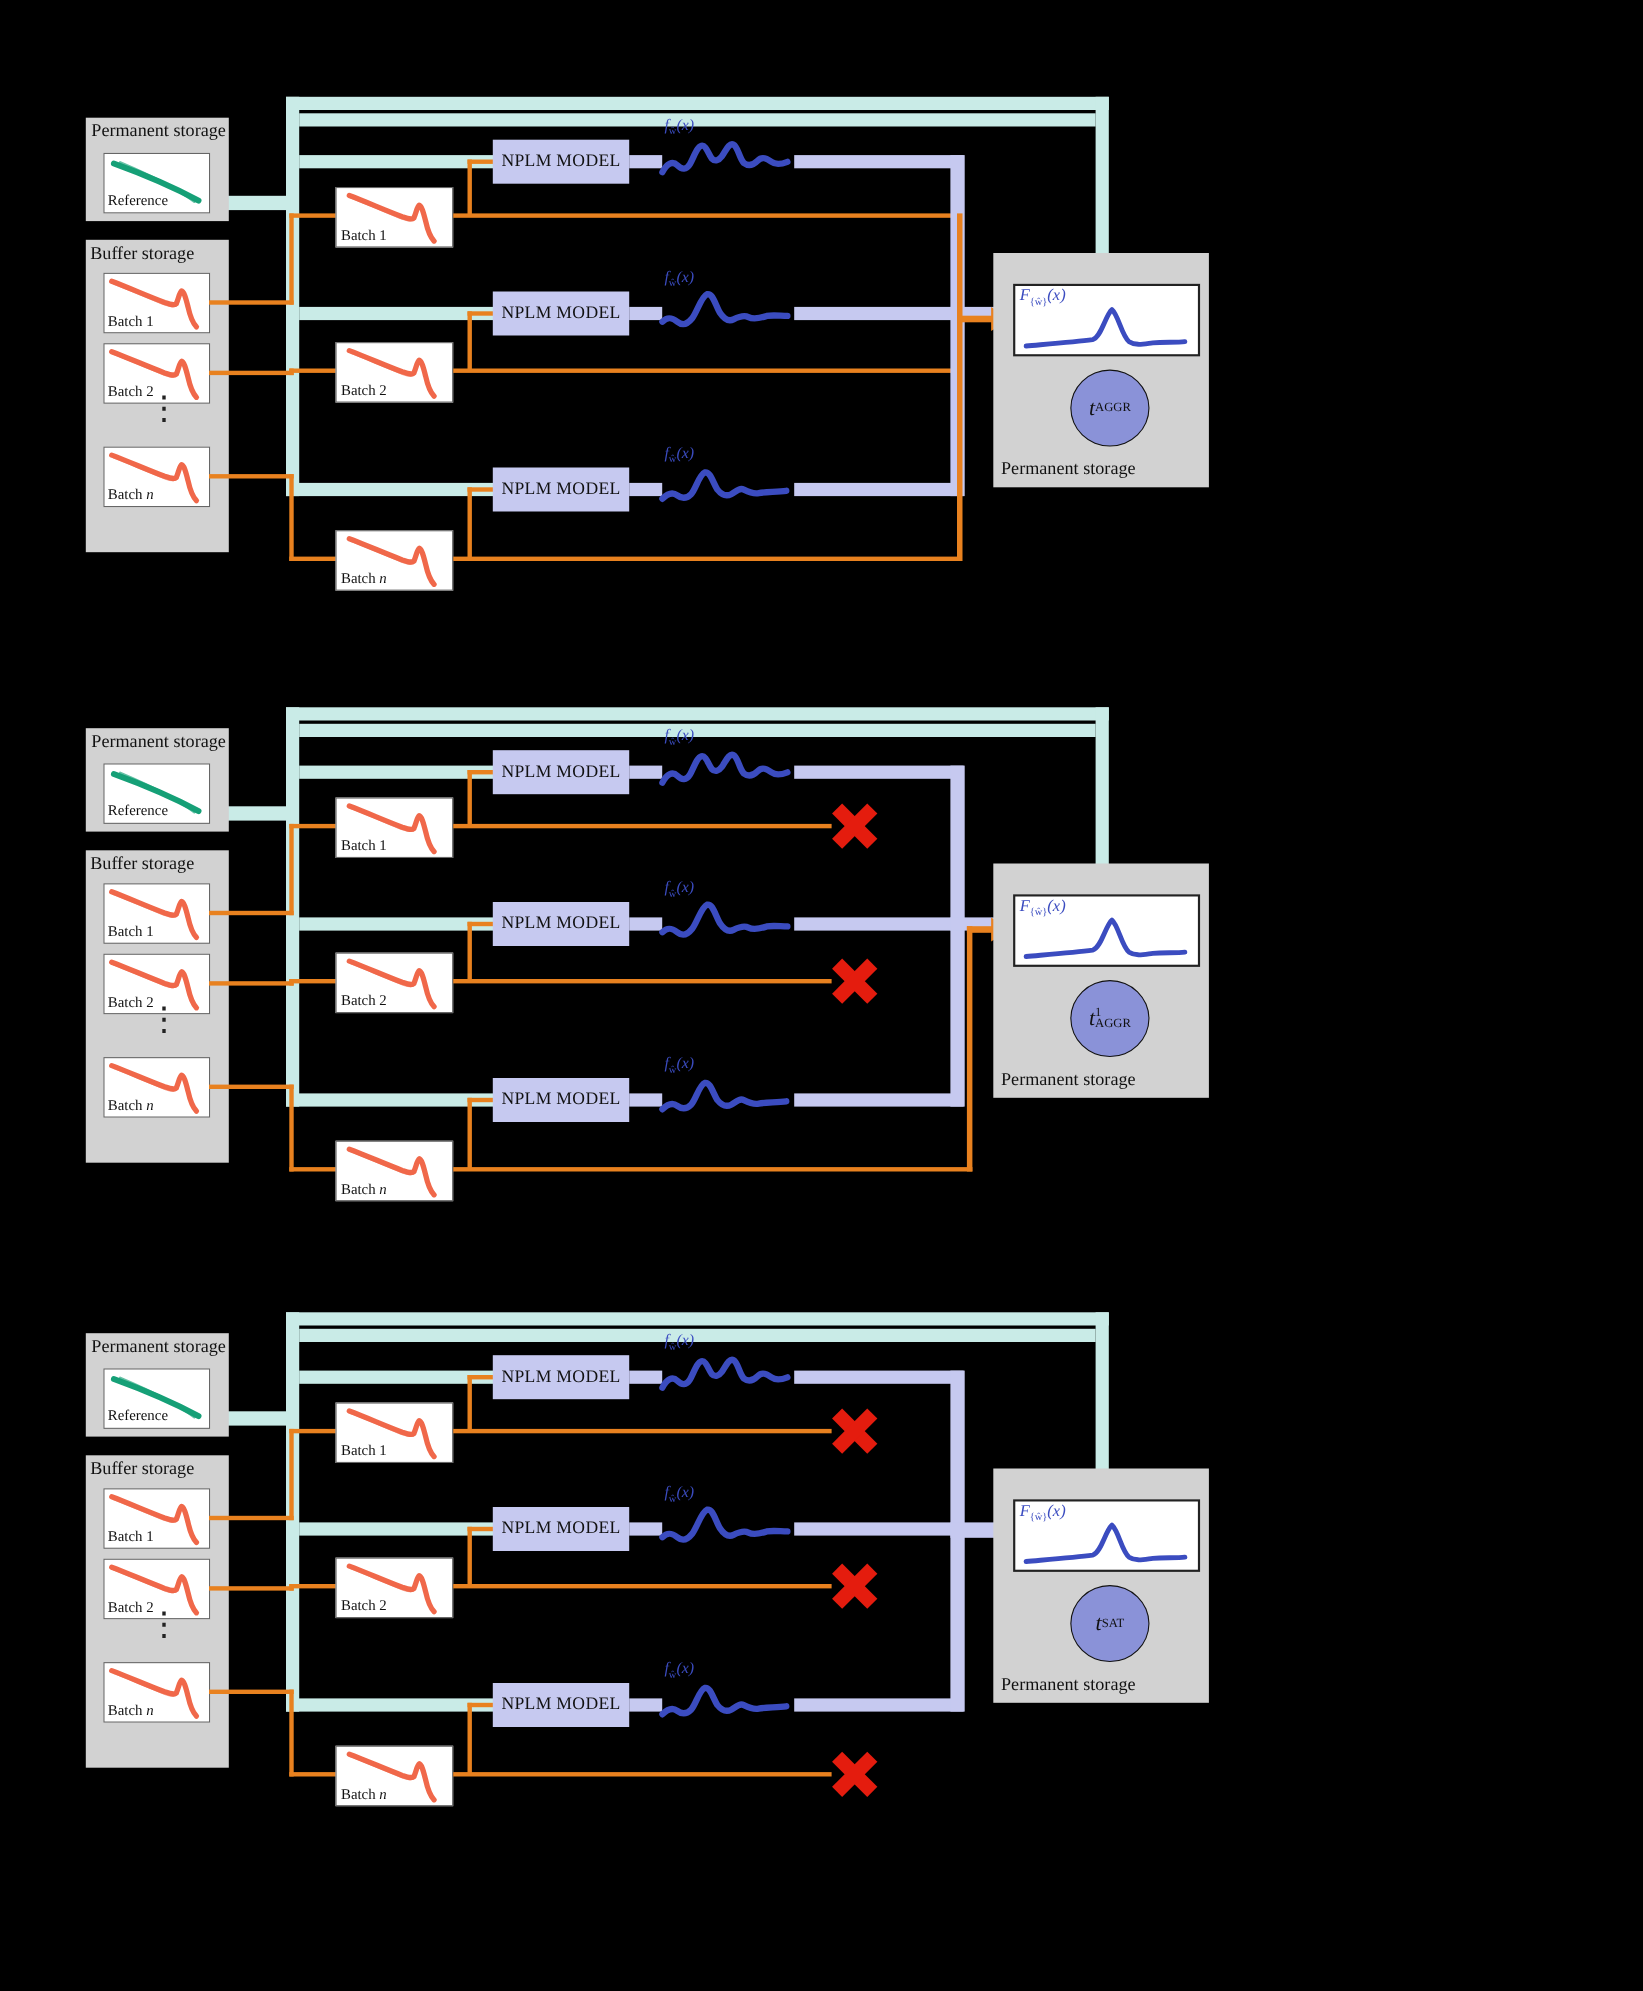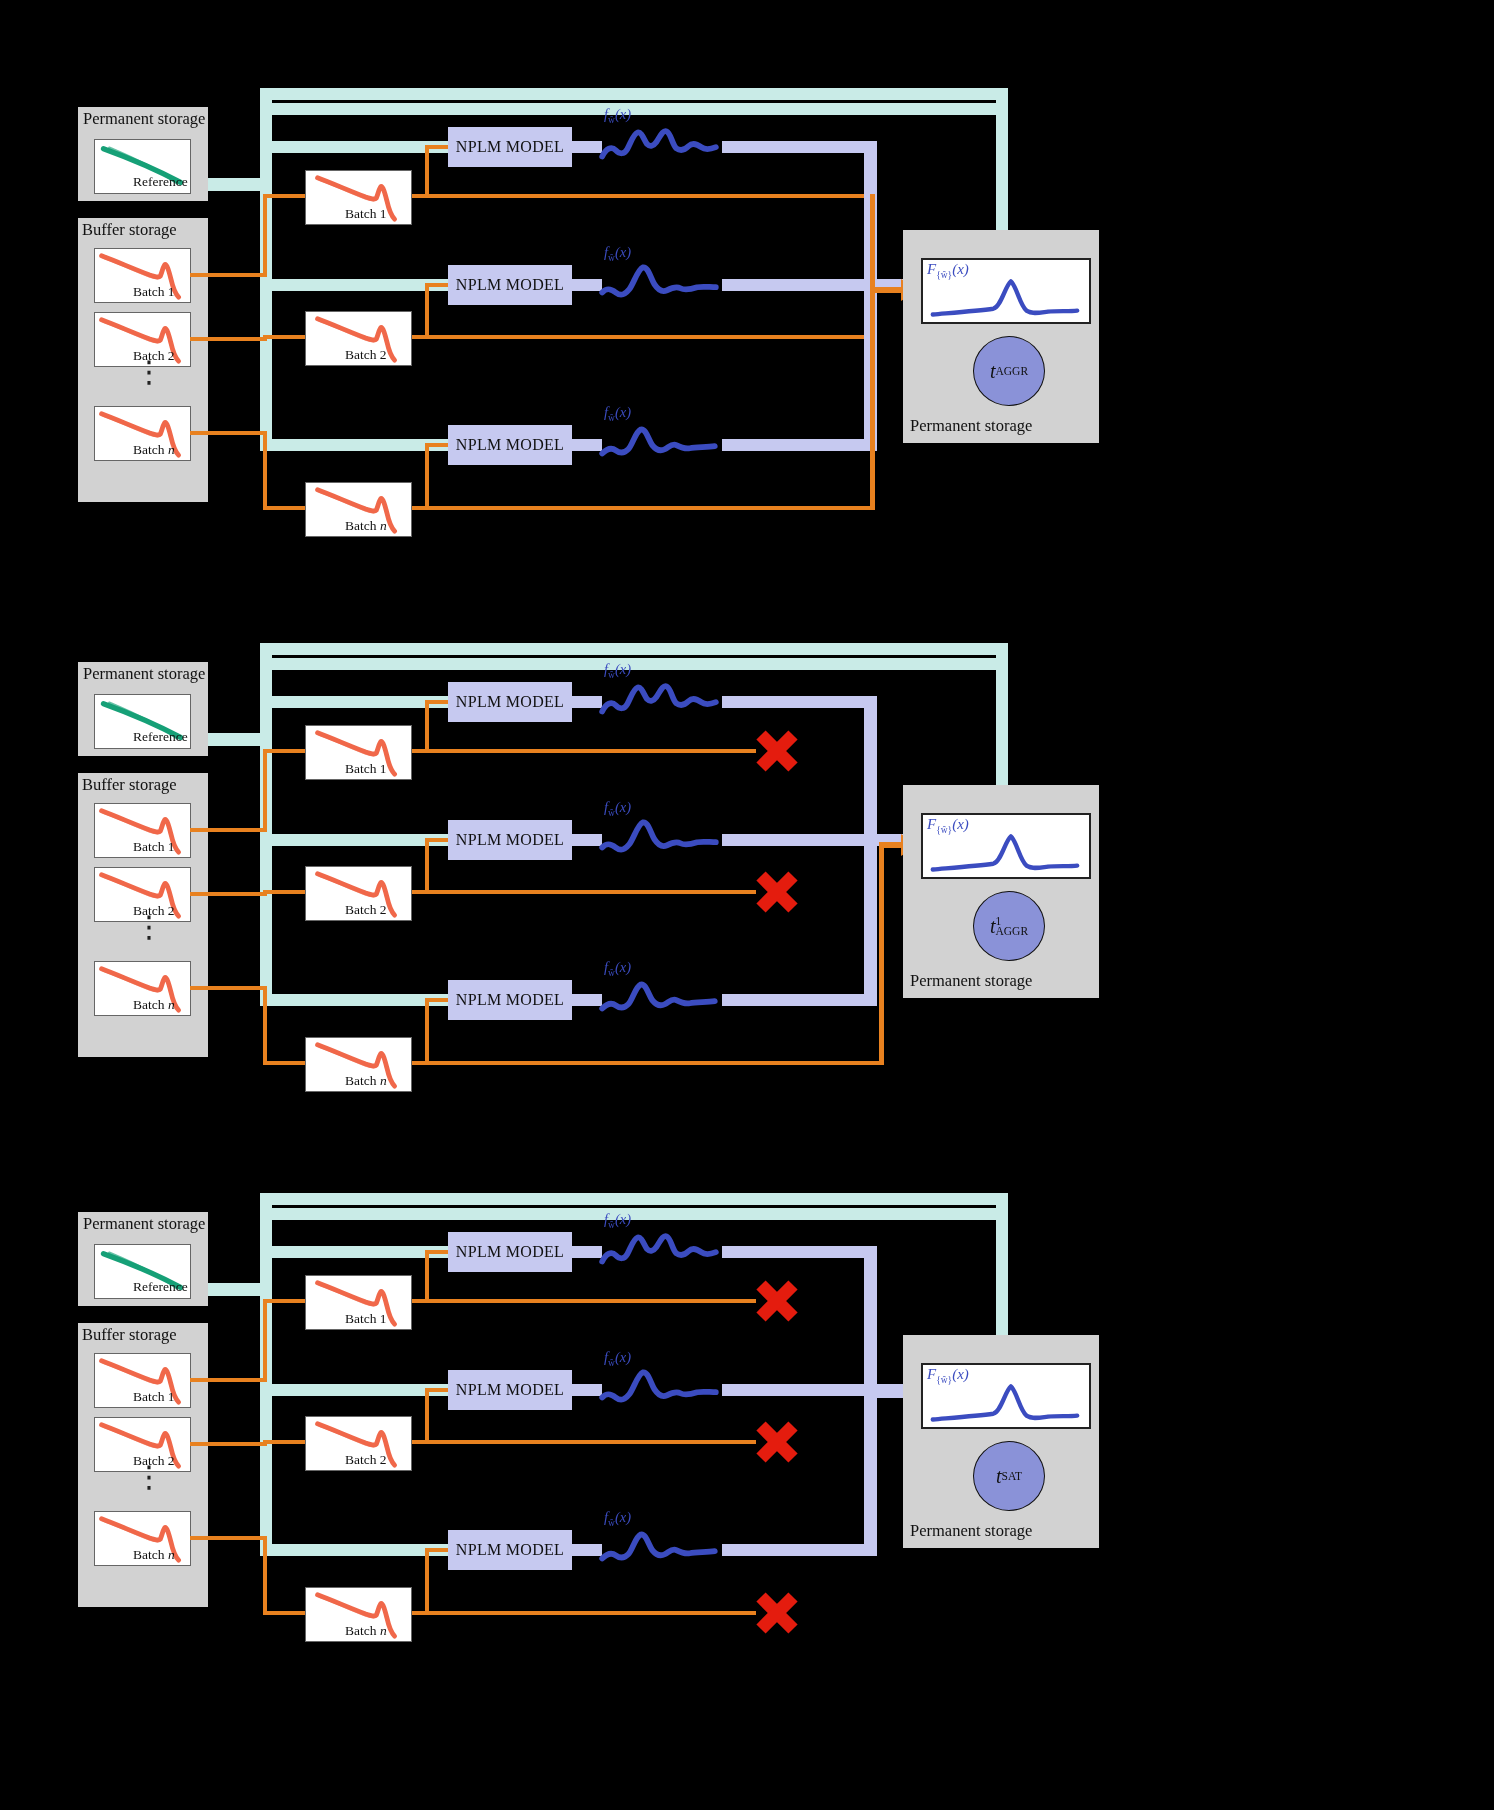--- a/index.html
+++ b/index.html
@@ -3,21 +3,21 @@
 <meta charset="utf-8">
 <style>
   html,body{margin:0;padding:0;background:#000;}
   #stage{position:relative;width:1494px;height:1810px;background:#000;overflow:hidden;
          font-family:"Liberation Serif","DejaVu Serif",serif;}
   .abs{position:absolute;}
   .panel{position:absolute;left:0;width:1494px;height:560px;font-family:Liberation Serif, serif;}
   .graybox{background:var(--gray);}
   .whitebox{background:#fff;border:1.5px solid #666;box-sizing:border-box;}
   .title{color:#111;font-size:16.5px;white-space:nowrap;}
-  .plotlabel{color:#111;font-size:13.5px;white-space:nowrap;margin-left:35px;}
+  .plotlabel{color:#111;font-size:13.5px;white-space:nowrap;}
   .nplm{background:var(--lav);color:#111;font-size:16px;display:flex;align-items:center;
         justify-content:center;white-space:nowrap;letter-spacing:.3px;}
   .flabel{color:var(--blue);font-size:14.5px;font-style:italic;white-space:nowrap;}
   .Flabel{color:var(--blue);font-size:15px;font-style:italic;white-space:nowrap;}
   .sub{font-size:9.5px;vertical-align:-4px;font-style:normal;}
   .ellipse{background:var(--ell);border:1.6px solid #111;border-radius:50%;
            display:flex;align-items:center;justify-content:center;color:#111;}
   .tbase{font-style:italic;font-size:20px;}
   .stack{display:inline-flex;flex-direction:column;line-height:.9;font-size:11.5px;
          font-style:normal;vertical-align:-9px;}

